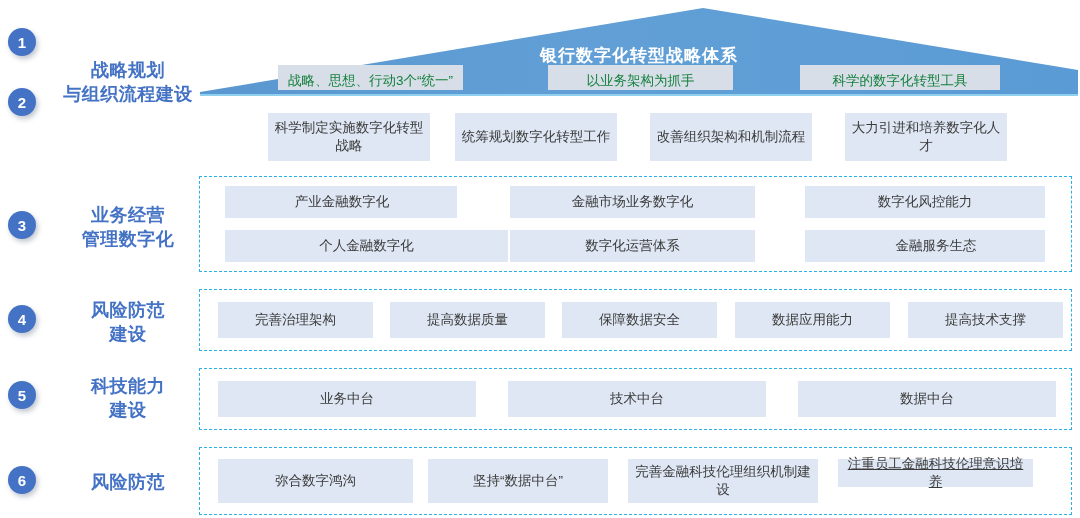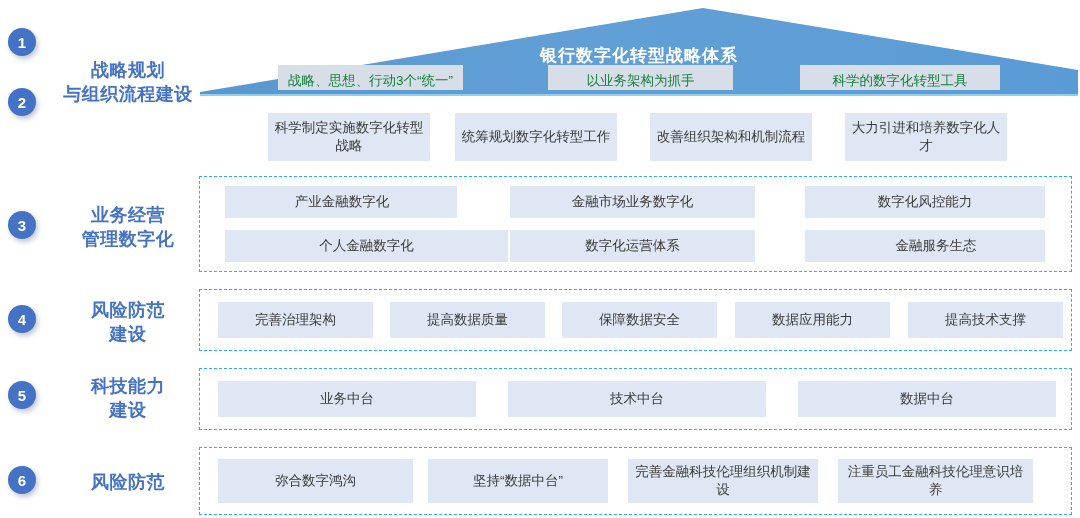--- a/index.html
+++ b/index.html
@@ -240,17 +240,17 @@
   <div class="dash-frame" style="left:199px; top:447px; width:873px; height:68px;"></div>
   <div class="item-box" style="left:218px; top:459px; width:195px; height:44px;">
       <span>弥合数字鸿沟</span>
     </div>
   <div class="item-box" style="left:428px; top:459px; width:180px; height:44px;">
       <span>坚持“数据中台”</span>
     </div>
   <div class="item-box" style="left:628px; top:459px; width:190px; height:44px;">
       <span>完善金融科技伦理组织机制建设</span>
     </div>
-  <div class="item-box" style="left:838px; top:459px; width:195px; height:44px;">
+  <div class="item-box" style="left:838px; top:459px; width:195px; height:28px;text-decoration:underline;">
       <span>注重员工金融科技伦理意识培养</span>
     </div>
 
 </div>
 
 </body></html>

